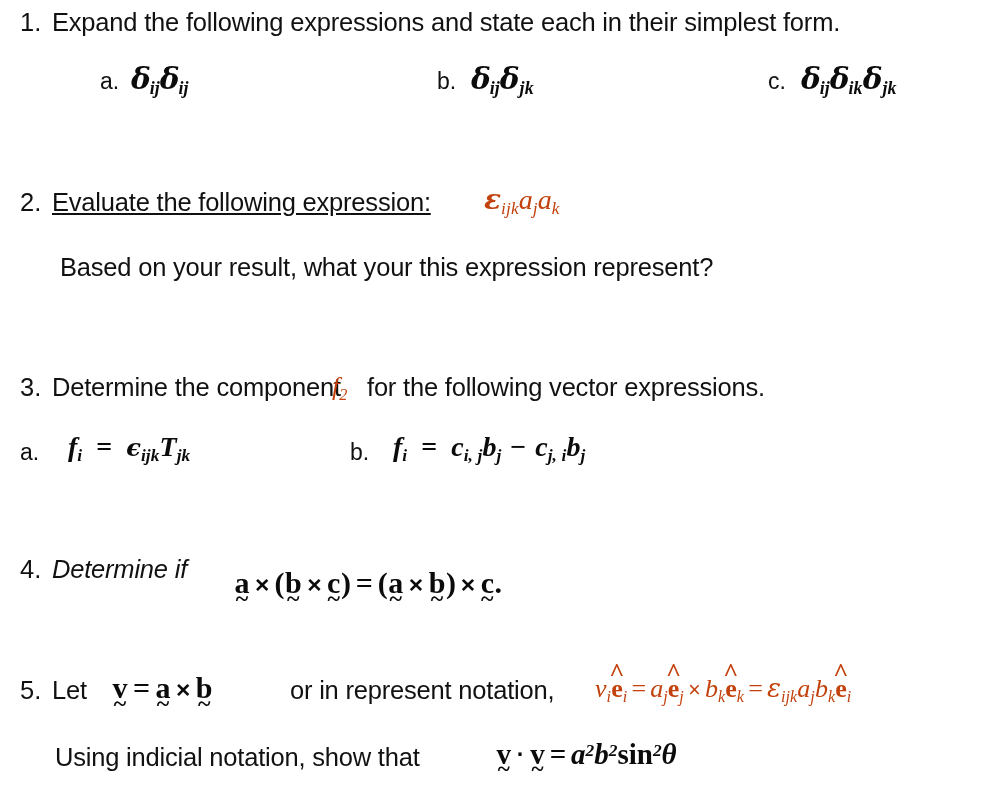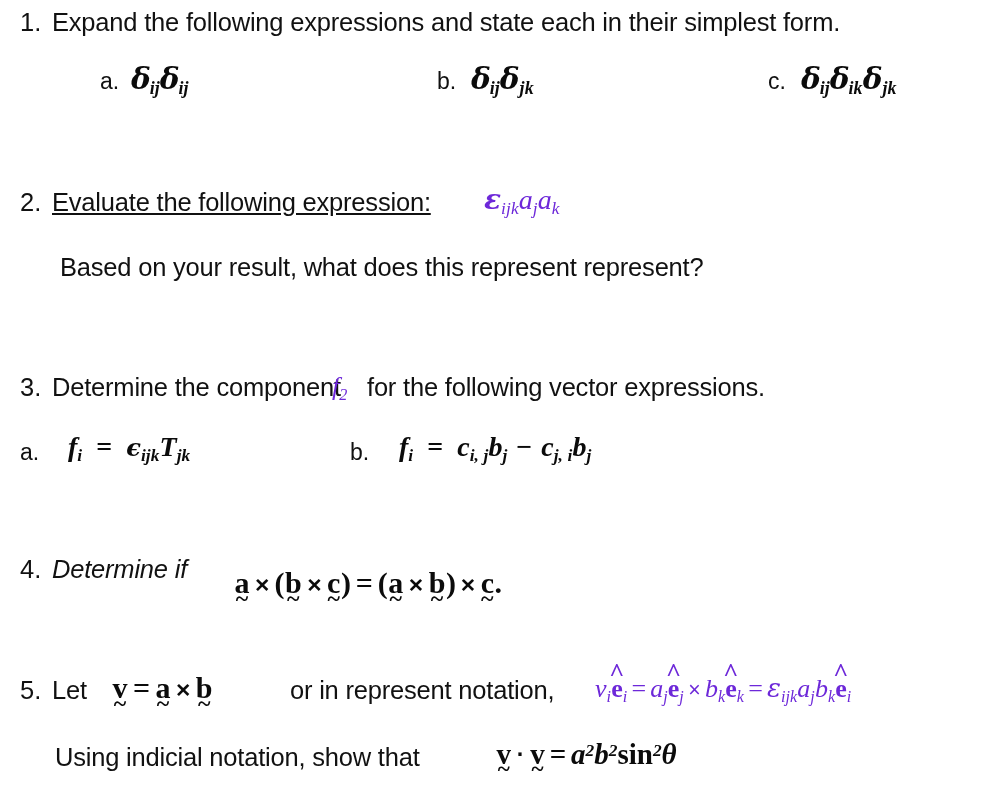--- a/index.html
+++ b/index.html
@@ -46,21 +46,21 @@
     font-family: "Liberation Sans", sans-serif;
     font-size: 23px;
     color: #111111;
   }
 
   
   .math {
     font-family: "Liberation Serif", "DejaVu Serif", serif;
     font-style: italic;
     font-size: 27px;
-    color: #6d28d9;
+    color: #c2410c;
   }
   .math-bold {
     font-family: "Liberation Serif", "DejaVu Serif", serif;
     font-weight: bold;
     font-style: italic;
     font-size: 29px;
     color: #0b0b0b;
   }
   .math-up {
     font-style: normal;
@@ -202,39 +202,39 @@
   </div>
 
   <div class="run num" style="left:20px; top:190px;">2.</div>
 
   <div class="run prose" style="left:52px; top:190px;text-decoration:underline;">Evaluate the following expression:</div>
 
   <div class="run math" style="left:484px; top:186px; font-size:28px;">
     <span class="glyph-eps-bold">ε</span><span class="sub">ijk</span><span>a</span><span class="sub">j</span><span>a</span><span class="sub">k</span>
   </div>
 
-  <div class="run prose" style="left:60px; top:255px;">Based on your result, what does this represent represent?</div>
+  <div class="run prose" style="left:60px; top:255px;">Based on your result, what your this expression represent?</div>
 
   <div class="run num" style="left:20px; top:375px;">3.</div>
 
   <div class="run prose" style="left:52px; top:375px;">Determine the component</div>
 
   <div class="run math" style="left:332px; top:374px; font-size:26px;">
     <span>f</span><span class="sub">2</span>
   </div>
 
   <div class="run prose" style="left:367px; top:375px;">for the following vector expressions.</div>
 
   <div class="run sublabel" style="left:20px; top:441px;">a.</div>
   <div class="run math-bold" style="left:68px; top:433px; font-size:28px;">
     <span>f</span><span class="sub">i</span><span class="op-eq" style="padding:0 0.5em;">=</span><span class="glyph-eps-bold" style="font-size:0.86em;">ϵ</span><span class="sub">ijk</span><span>T</span><span class="sub">jk</span>
   </div>
 
   <div class="run sublabel" style="left:350px; top:441px;">b.</div>
-  <div class="run math-bold" style="left:393px; top:433px; font-size:28px;margin-left:6px;">
+  <div class="run math-bold" style="left:393px; top:433px; font-size:28px;">
     <span>f</span><span class="sub">i</span><span class="op-eq" style="padding:0 0.5em;">=</span><span>c</span><span class="sub">i, j</span><span>b</span><span class="sub">j</span><span class="op-minus" style="padding:0 0.32em;">−</span><span>c</span><span class="sub">j, i</span><span>b</span><span class="sub">j</span>
   </div>
 
   <div class="run num" style="left:20px; top:557px;">4.</div>
 
   <div class="run prose" style="left:52px; top:557px;font-style:italic;">Determine if</div>
 
   <div class="run math-bold" style="left:234px; top:568px; font-size:30px;">
     <span class="vec">a</span><span class="op">×</span><span class="paren">(</span><span class="vec">b</span><span class="op">×</span><span class="vec">c</span><span class="paren">)</span><span class="op-eq">=</span><span class="paren">(</span><span class="vec">a</span><span class="op">×</span><span class="vec">b</span><span class="paren">)</span><span class="op">×</span><span class="vec">c</span><span class="paren">.</span>
   </div>

